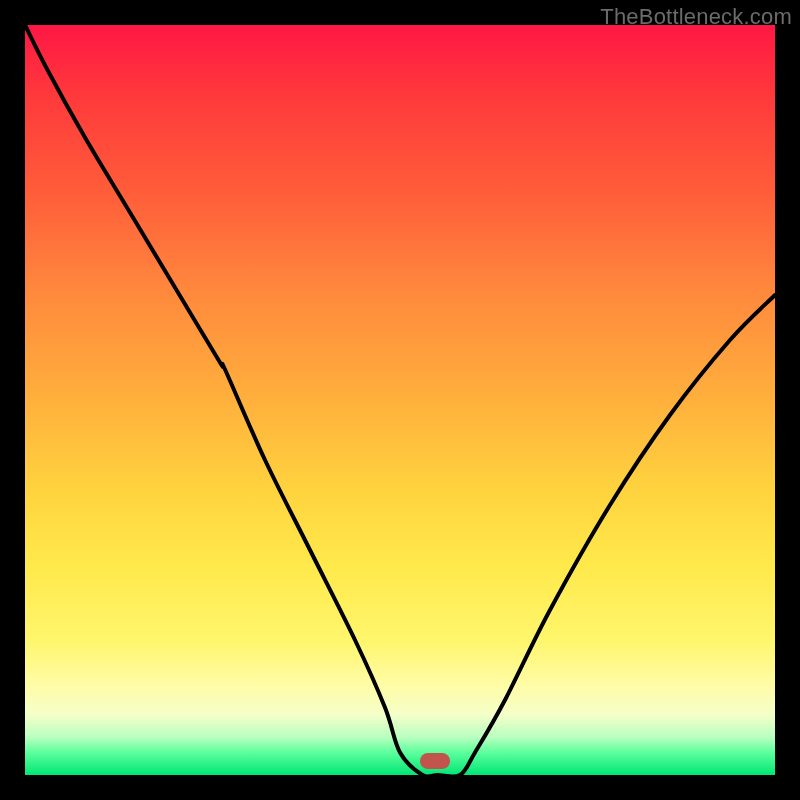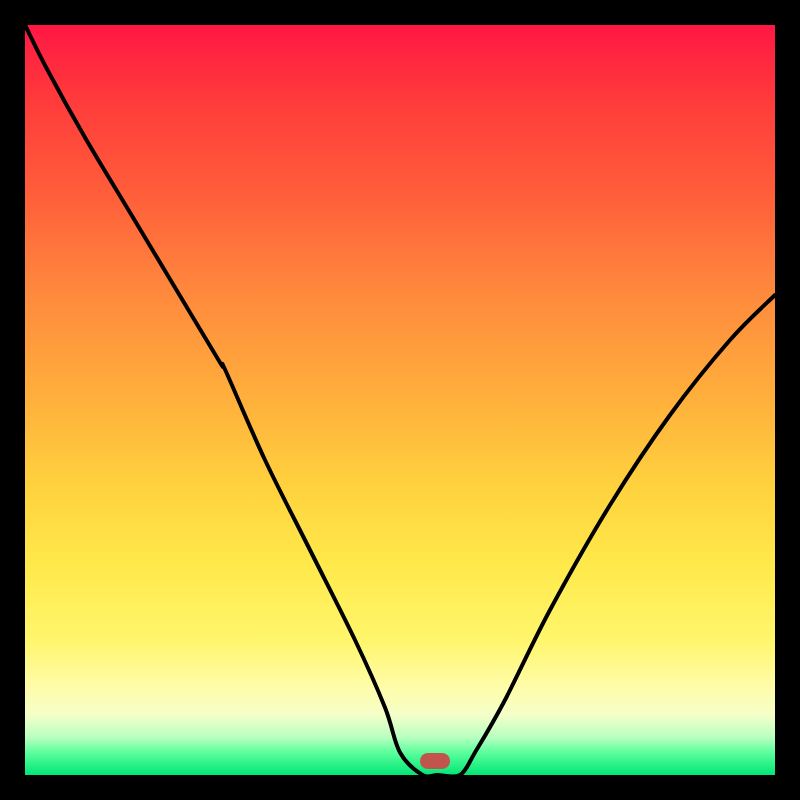--- a/index.html
+++ b/index.html
@@ -52,20 +52,21 @@
     width: 30px;
     height: 16px;
     background: #c1554d;
     border-radius: 8px;
   }
 </style>
 </head>
 <body>
 
 <div class="frame">
+  <div class="watermark">TheBottleneck.com</div>
 
   <div class="plot">
     <svg class="curve" viewBox="0 0 750 750">
       <path d="M 0,0 C 3.75,7.5 12.5,26.25 22.5,45 C 32.5,63.75 46.25,88.75 60,112.5 C 73.75,136.25 90.00000000000001,162.5 105.00000000000001,187.5 C 120.00000000000001,212.5 135,237.5 150,262.5 C 165,287.5 186.625,323.74999999999994 195,337.49999999999994 C 203.375,351.24999999999994 192.75,328.75 200.25,345 C 207.75,361.25 225.875,405 240,435 C 254.125,465 270,495 285,525 C 300,555 317.5,588.75 330,615 C 342.5,641.25 352.5,663.75 360,682.5 C 367.5,701.25 368.75,716.25 375,727.5 C 381.25,738.75 391.25,746.25 397.5,750 C 403.75,753.75 406.25000000000006,750 412.50000000000006,750 C 418.75000000000006,750 428.74999999999994,753.75 434.99999999999994,750 C 441.24999999999994,746.25 442.5,740 450,727.5 C 457.5,715 467.5,698.75 480,675 C 492.5,651.25 507.5,617.5 525,585 C 542.5,552.5 565,512.5 585,480 C 605,447.5 625,417.5 645,390 C 665,362.5 687.5,335.00000000000006 705,315.00000000000006 C 722.5,295.00000000000006 742.5,277.5 750,270" fill="none" stroke="#000" stroke-width="4" stroke-linecap="round" stroke-linejoin="round"></path>
     </svg>
     <div class="marker" style="left: 395px; top: 728px;"></div>
   </div>
 </div>
 
 </body></html>

